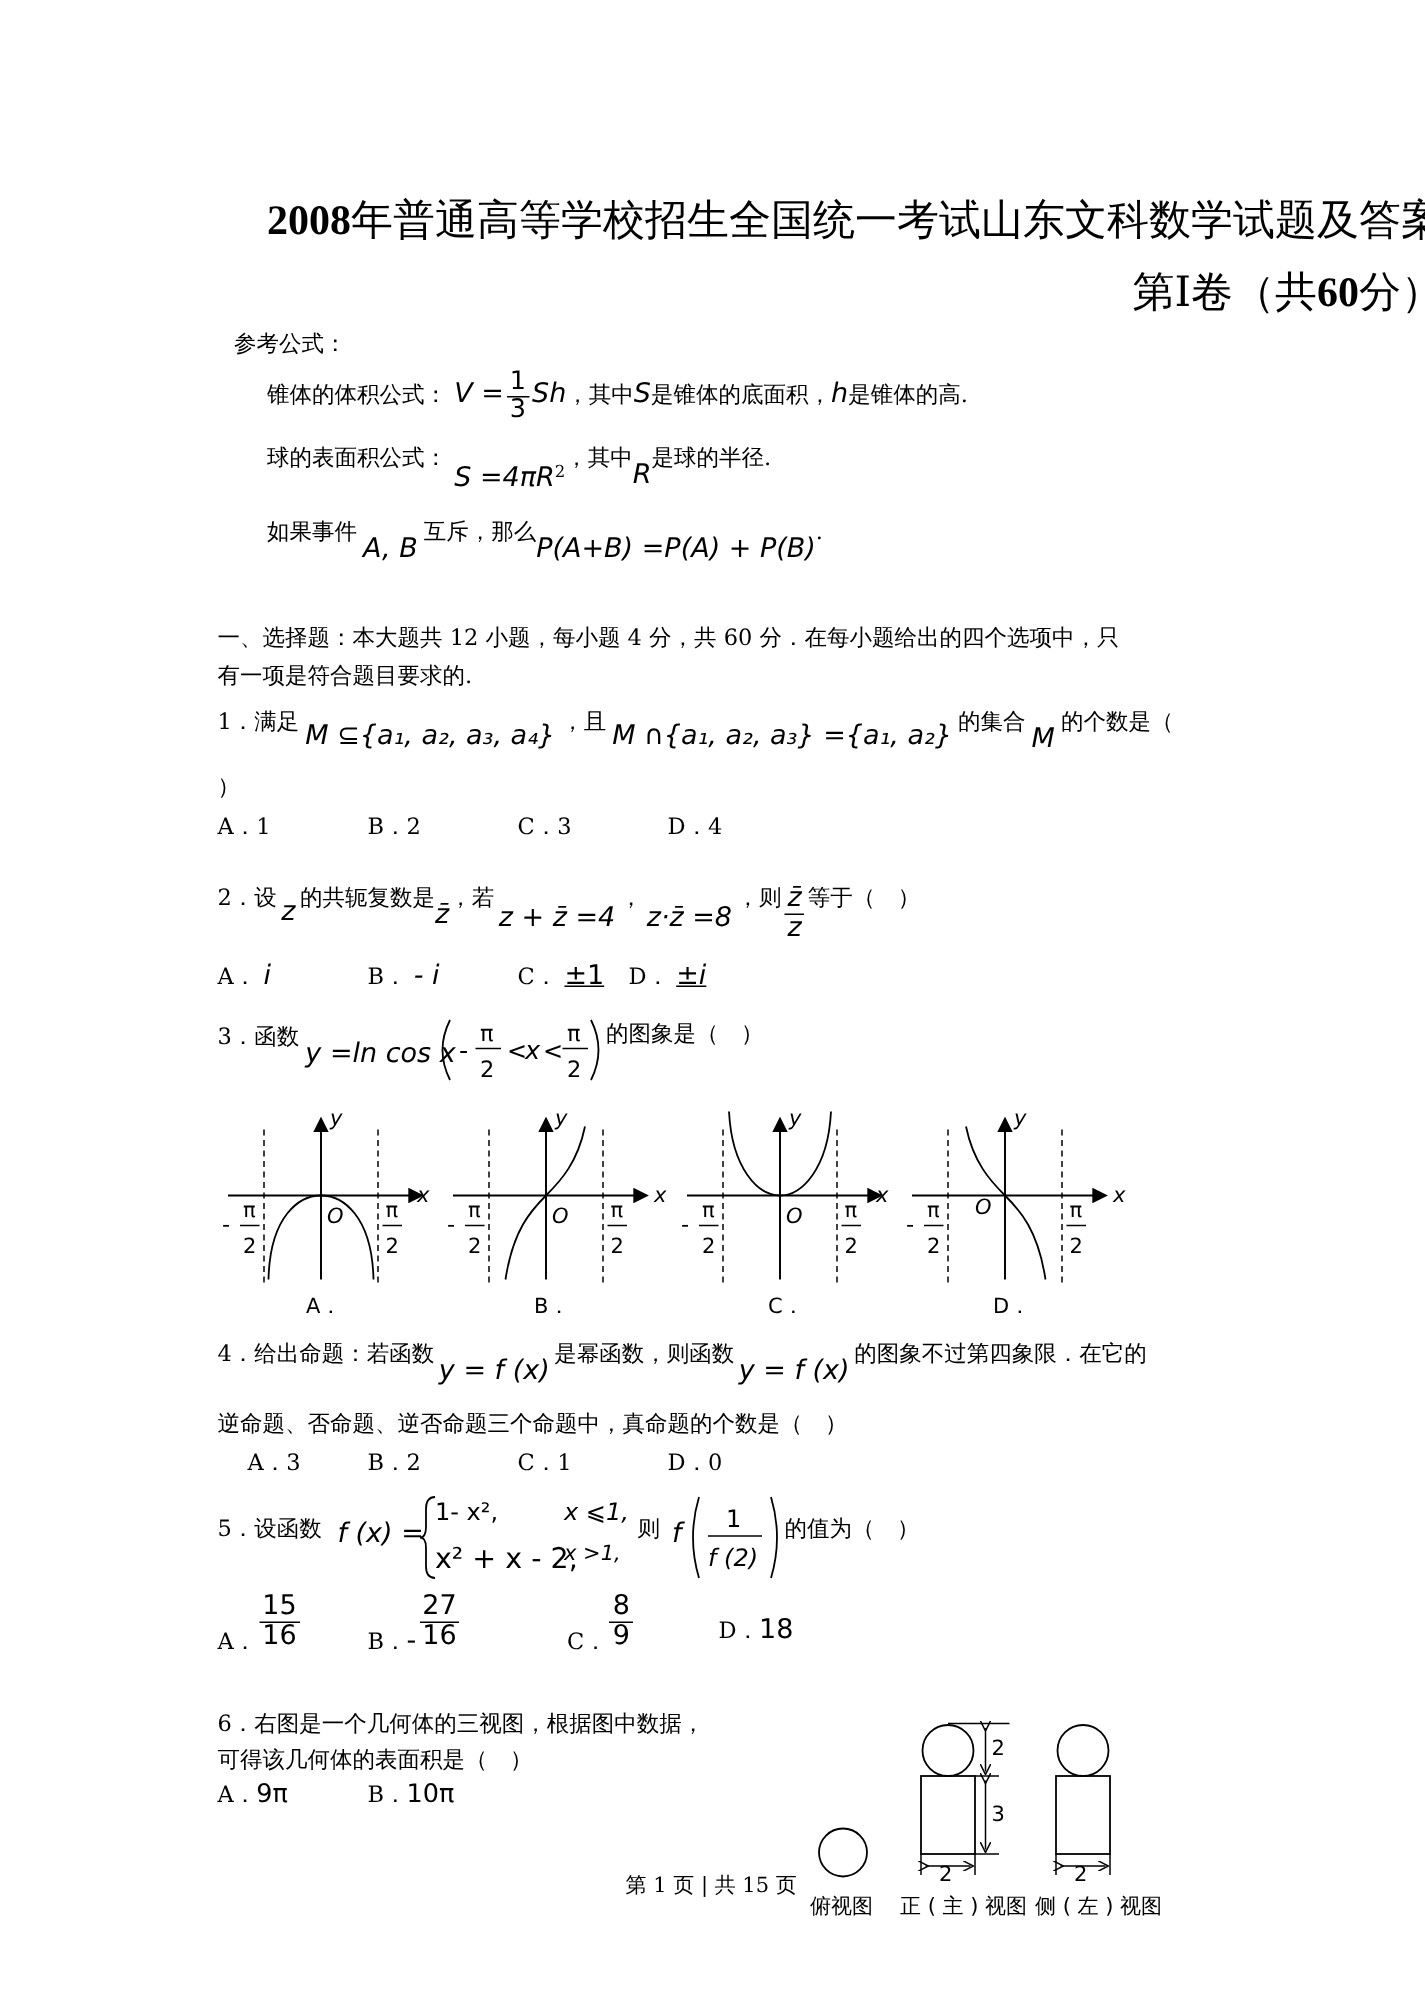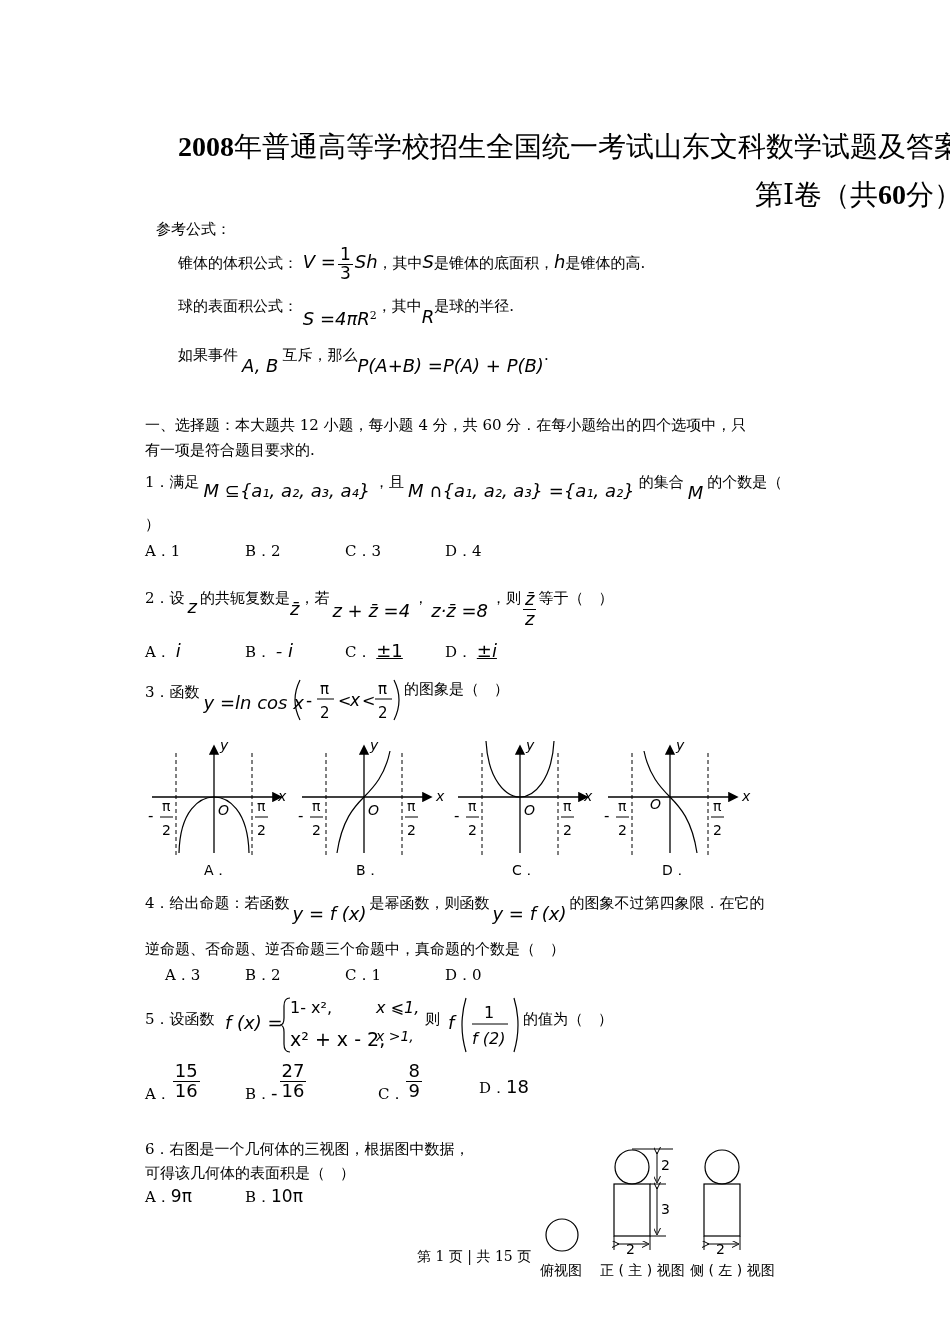--- a/index.html
+++ b/index.html
@@ -62,21 +62,21 @@
 
 <div class="abs t15" style="left:145px; top:580px;">
   <span>2．</span><span>设</span><span class="math" style="position:relative; top:10px; margin:0 3px;">z</span><span>的共轭复数是</span><span class="math" style="position:relative; top:12px;">z̄</span><span>，若</span><span class="math" style="position:relative; top:14px; margin:0 3px;">z + z̄ =4</span><span>，</span><span class="math" style="position:relative; top:14px; margin:0 3px;">z·z̄ =8</span><span>，则</span><span class="frac math" style="position:relative; top:10px;">
       <span class="num">z̄</span>
       <span class="den">z</span>
     </span><span>等于（　）</span>
 </div>
 <div class="abs opt" style="left:145px; top:640px;"><span>A．</span> <span class="math">i</span></div>
 <div class="abs opt" style="left:245px; top:640px;"><span>B．</span> <span class="math">- i</span></div>
 <div class="abs opt" style="left:345px; top:640px;"><span>C．</span> <span class="mathr" style="text-decoration:underline;">±1</span></div>
-<div class="abs opt" style="left:445px; top:640px;text-align:center;"><span>D．</span> <span class="math" style="text-decoration:underline;">±i</span></div>
+<div class="abs opt" style="left:419px; top:640px;text-align:center;"><span>D．</span> <span class="math" style="text-decoration:underline;">±i</span></div>
 
 <div class="abs t15" style="left:145px; top:680px;">
   <span>3．</span><span>函数</span><span class="math" style="position:relative; top:12px; margin:0 4px;">y =ln cos x</span>
 </div>
 <svg class="abs" style="left:288px; top:676px;" width="116" height="48">
   <path d="M12 4 Q2 24 12 44" fill="none" stroke="#000" stroke-width="1.2"></path>
   <text x="18" y="30" font-size="17">-</text>
   <text x="32" y="18" font-size="15">π</text>
   <line x1="29" y1="23" x2="46" y2="23" stroke="#000" stroke-width="1"></line>
   <text x="32" y="42" font-size="15">2</text>

